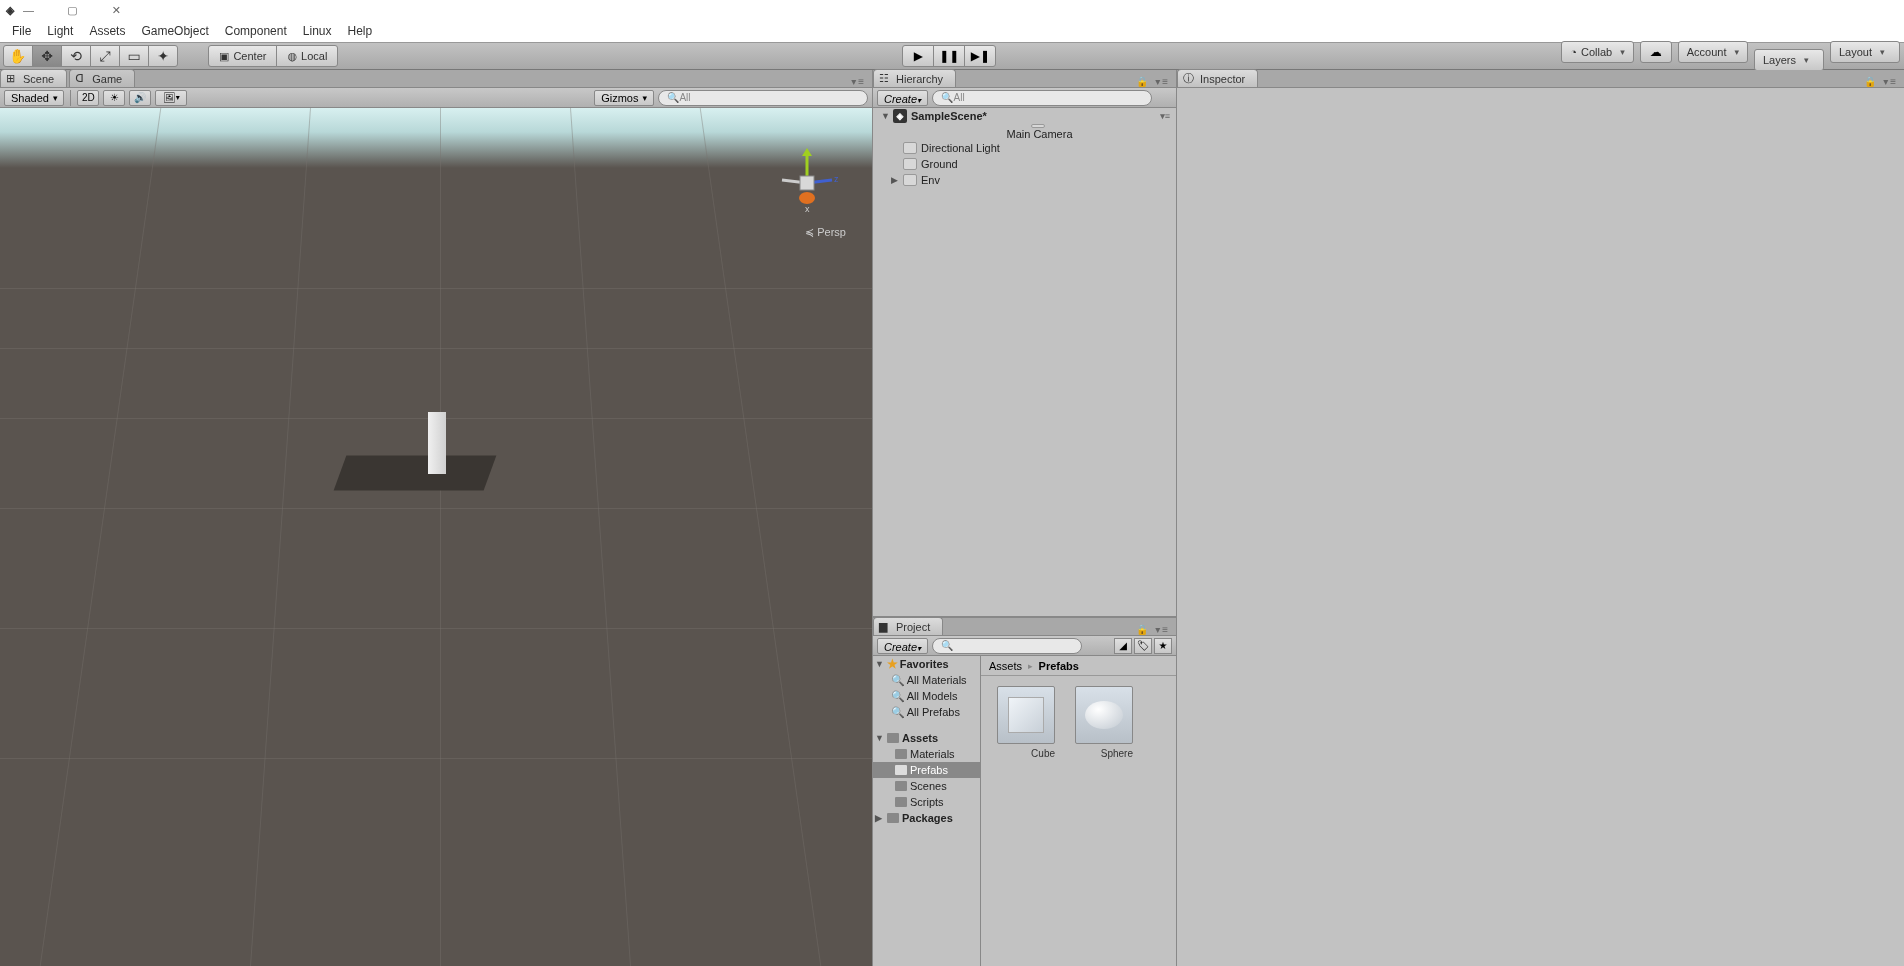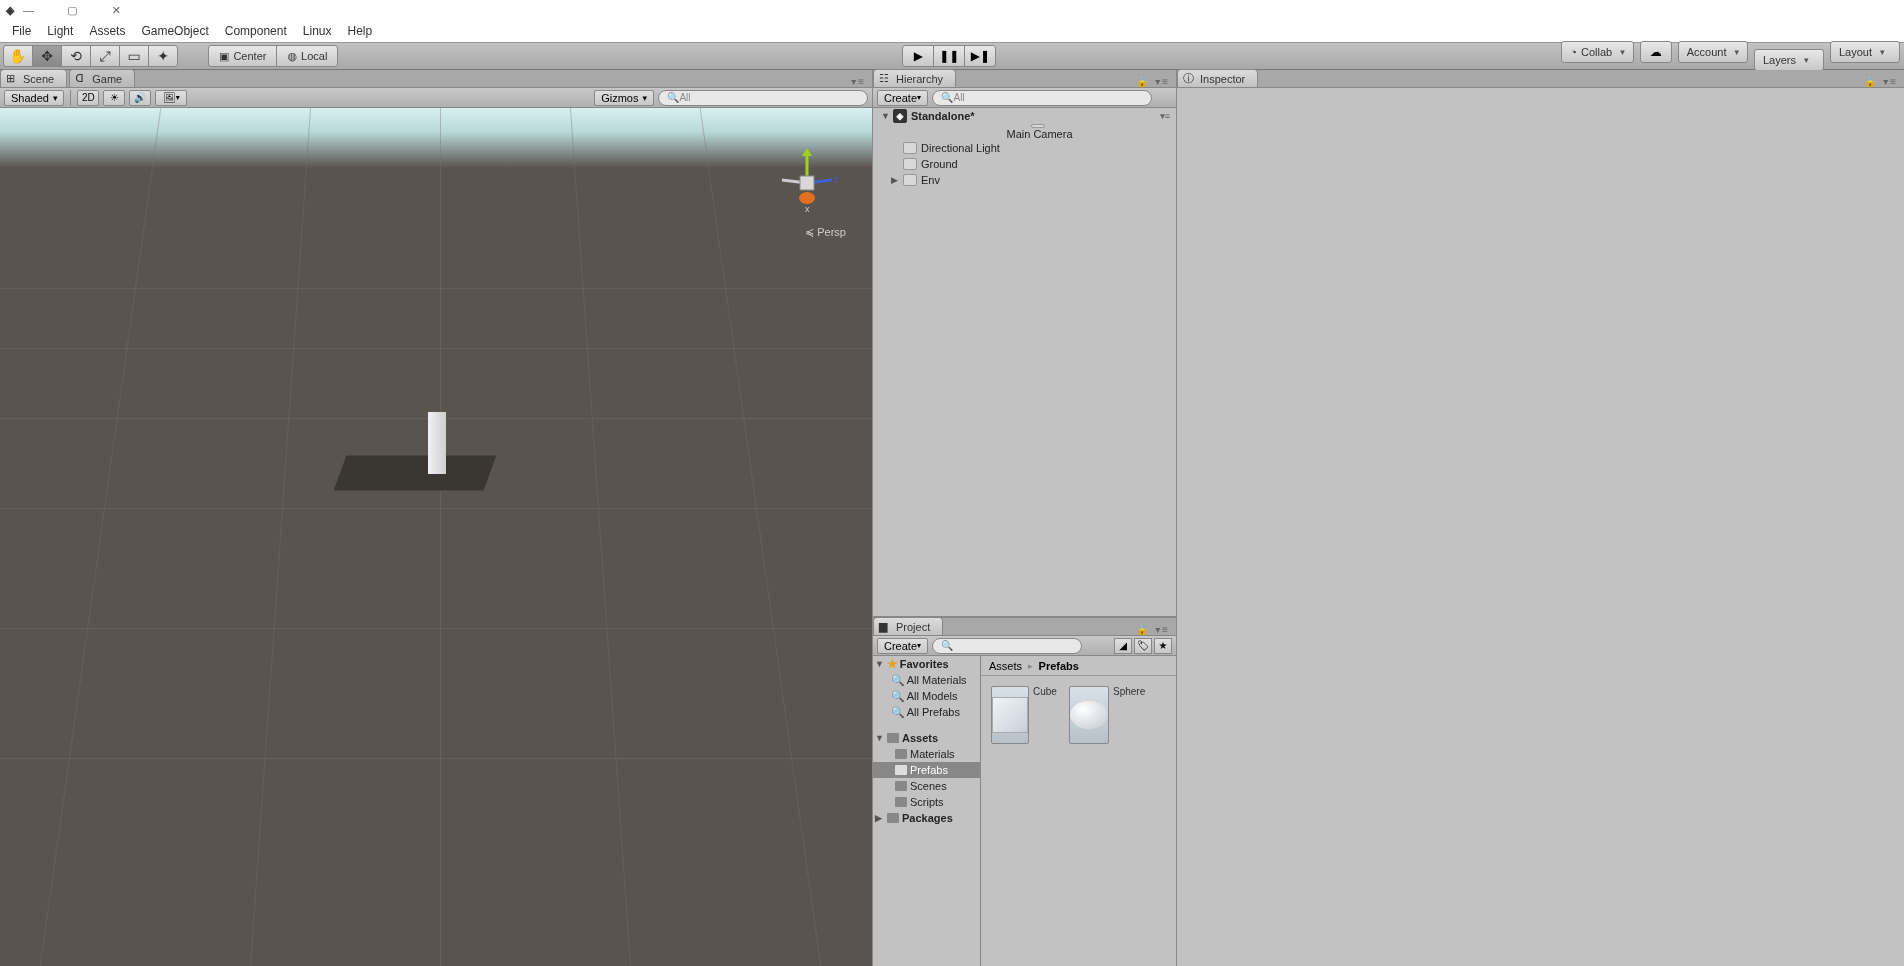--- a/index.html
+++ b/index.html
@@ -50,21 +50,21 @@
 .scene-persp { position: absolute; top: 118px; right: 26px; color: #ccc; font-size: 11px; }
 .scene-floor { position: absolute; top: 330px; left: 340px; width: 150px; height: 70px; background: #3a3632; transform: skew(-20deg) rotateX(60deg); }
 .scene-cube { position: absolute; top: 304px; left: 428px; width: 18px; height: 62px; background: linear-gradient(90deg,#f0f0f0,#d0d0d0); }
 
 .right-stack { flex: 1; display: flex; }
 .middle-col { width: 304px; display: flex; flex-direction: column; border-left: 1px solid #888; }
 .inspector-col { flex: 1; border-left: 1px solid #888; background: #c2c2c2; }
 
 .hierarchy { flex: 1; background: #c2c2c2; display: flex; flex-direction: column; min-height: 0; }
 .hier-bar { height: 20px; background: linear-gradient(#c8c8c8,#b0b0b0); border-bottom: 1px solid #888; display: flex; align-items: center; padding: 0 4px; gap: 4px; }
-.create-btn { height: 16px; padding: 0 6px; background: linear-gradient(#e0e0e0,#c8c8c8); border: 1px solid #888; border-radius: 2px; font-size: 11px; display: flex; align-items: center; }
+.create-btn { height: 16px; padding: 0 6px; background: linear-gradient(#e0e0e0,#c8c8c8); border: 1px solid #888; border-radius: 2px; font-size: 11px; display: flex; align-items: flex-end; font-style: italic; }
 .hier-tree { flex: 1; overflow: auto; padding: 0; }
 .tree-row { height: 16px; display: flex; align-items: center; font-size: 11px; color: #222; padding-left: 8px; }
 .tree-row.scene { font-weight: bold; }
 .tree-arrow { width: 12px; font-size: 9px; color: #555; }
 .obj-icon { width: 14px; height: 12px; display: inline-block; background: #d8d8d8; border: 1px solid #999; border-radius: 2px; margin-right: 4px; }
 .unity-icon { width: 14px; height: 14px; background: #333; border-radius: 2px; margin-right: 4px; display: inline-flex; align-items: center; justify-content: center; color: #fff; font-size: 9px; }
 
 .project { height: 350px; background: #c2c2c2; border-top: 2px solid #888; display: flex; flex-direction: column; }
 .proj-bar { height: 20px; background: linear-gradient(#c8c8c8,#b0b0b0); border-bottom: 1px solid #888; display: flex; align-items: center; padding: 0 4px; gap: 4px; }
 .proj-icons { display: flex; gap: 2px; margin-left: auto; }
@@ -75,21 +75,21 @@
 .proj-row.bold { font-weight: bold; }
 .proj-row.selected { background: #888; color: #fff; }
 .fav-icon { color: #e8a020; margin-right: 2px; font-size: 12px; }
 .search-icon-sm { color: #e8a020; margin-right: 2px; font-size: 11px; }
 .folder-icon { width: 12px; height: 10px; background: #888; border-radius: 1px; margin-right: 3px; display: inline-block; }
 .proj-right { flex: 1; display: flex; flex-direction: column; }
 .breadcrumb { height: 20px; border-bottom: 1px solid #999; display: flex; align-items: center; padding: 0 8px; font-size: 11px; gap: 6px; }
 .breadcrumb .bc-item.bold { font-weight: bold; }
 .breadcrumb .bc-sep { color: #888; font-size: 9px; }
 .asset-grid { flex: 1; padding: 10px; display: flex; gap: 14px; align-items: flex-start; }
-.asset-item { width: 64px; display: flex; align-items: flex-start; gap: 4px; }
+.asset-item { width: 64px; display: flex; flex-direction: column; align-items: flex-end; gap: 4px; }
 .asset-thumb { width: 58px; height: 58px; background: linear-gradient(#d8e0e8,#b8c0c8); border: 1px solid #888; border-radius: 2px; display: flex; align-items: center; justify-content: center; }
 .thumb-cube { width: 36px; height: 36px; background: linear-gradient(135deg,#f0f4f8,#c8d0d8); border: 1px solid #aaa; }
 .thumb-sphere { width: 38px; height: 28px; background: radial-gradient(ellipse at 35% 30%, #fff, #c0c8d0); border-radius: 50%; }
 .asset-label { font-size: 10px; color: #333; }
 
 .grid-lines { position: absolute; inset: 0; }
 .gl-h { position: absolute; left: 0; right: 0; height: 1px; background: rgba(120,115,110,0.4); }
 .gl-v { position: absolute; top: 0; bottom: 0; width: 1px; background: rgba(120,115,110,0.4); }
 </style>
 </head>
@@ -271,21 +271,21 @@
             </div>
           <div class="search-box-small">
               <span>🔍</span>
               <span>All</span>
             </div>
         </div>
         <div class="hier-tree">
           <div class="tree-row scene">
             <span class="tree-arrow">▼</span>
             <span class="unity-icon">◈</span>
-            <span>Standalone*</span>
+            <span>SampleScene*</span>
             <span style="margin-left:auto;margin-right:6px;font-size:9px;color:#666;">▾≡</span>
           </div>
           <div class="tree-row" style="padding-left:30px;flex-direction:column;">
               <span class="obj-icon"></span>
               <span>Main Camera</span>
             </div>
           <div class="tree-row" style="padding-left:30px;">
               <span class="obj-icon"></span>
               <span>Directional Light</span>
             </div>

